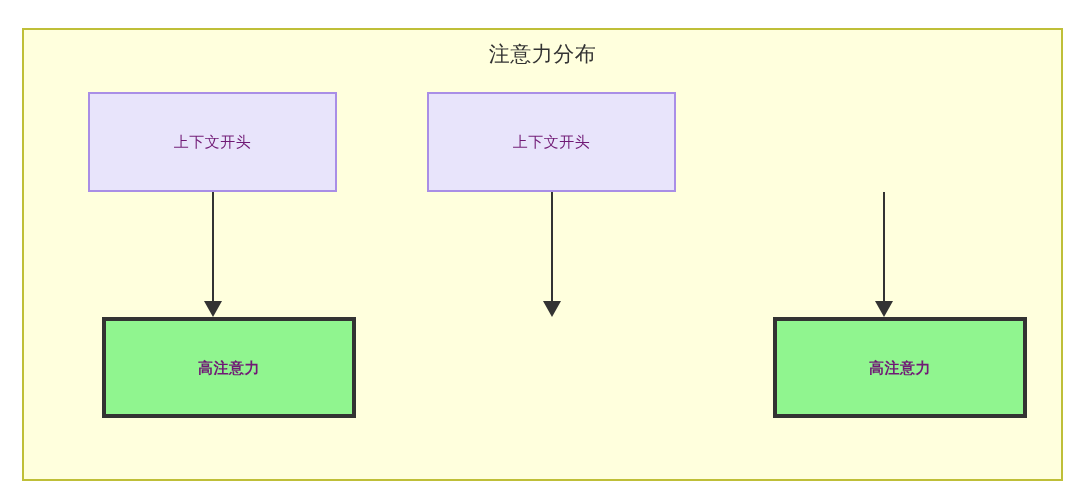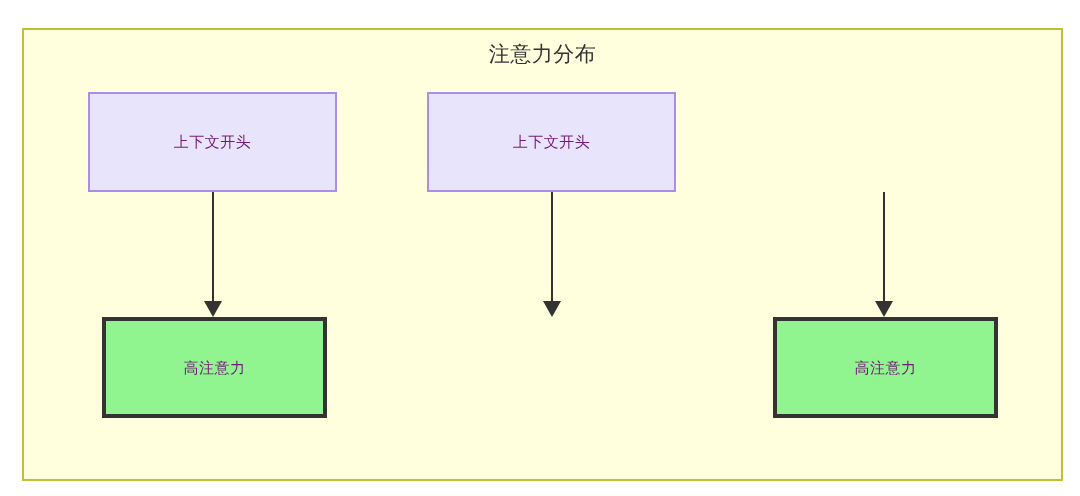--- a/index.html
+++ b/index.html
@@ -53,23 +53,24 @@
     text-align: center;
     line-height: 1.2;
   }
   .node.context {
     background: #e8e4fb;
     border: 2px solid #a98ee6;
     width: 249px;
     height: 100px;
   }
   .node.attn {
-    width: 225px;
+    width: 254px;
     height: 101px;
     border: 4px solid #333333;
+    font-weight: bold;
   }
   .node.attn.high {
     background: #90f58f;
   }
   .node.attn.low {
     background: #fa9295;
   }
   
   #ctx-start  { left: 88px;  top: 92px; }
   #ctx-middle { left: 427px; top: 92px; }

